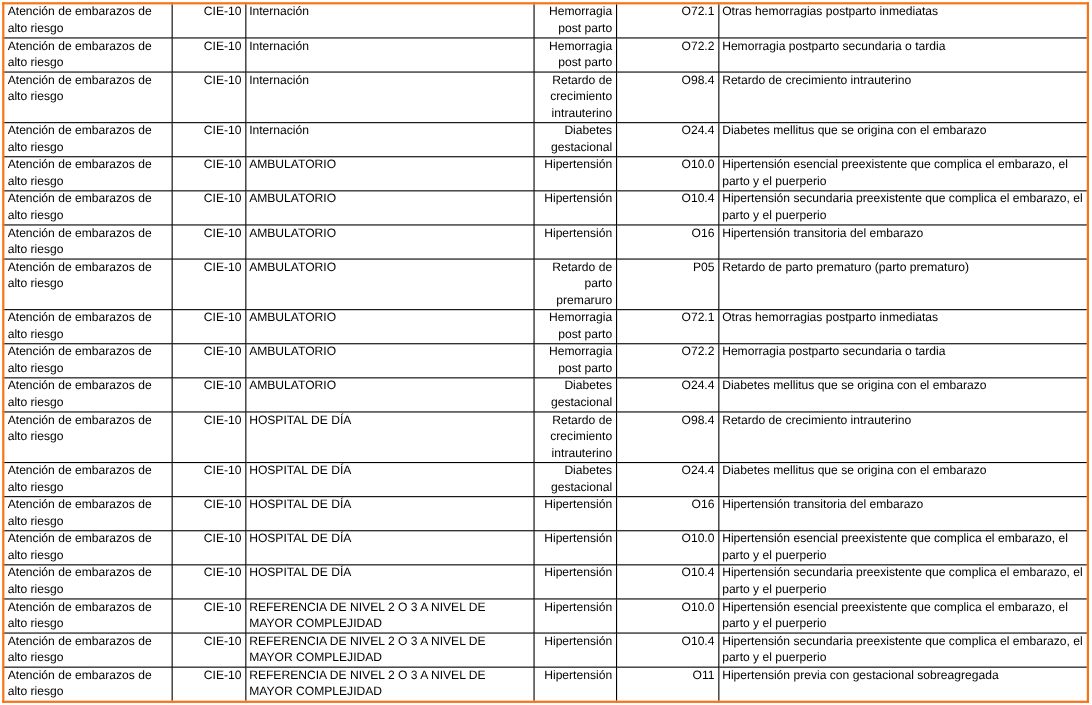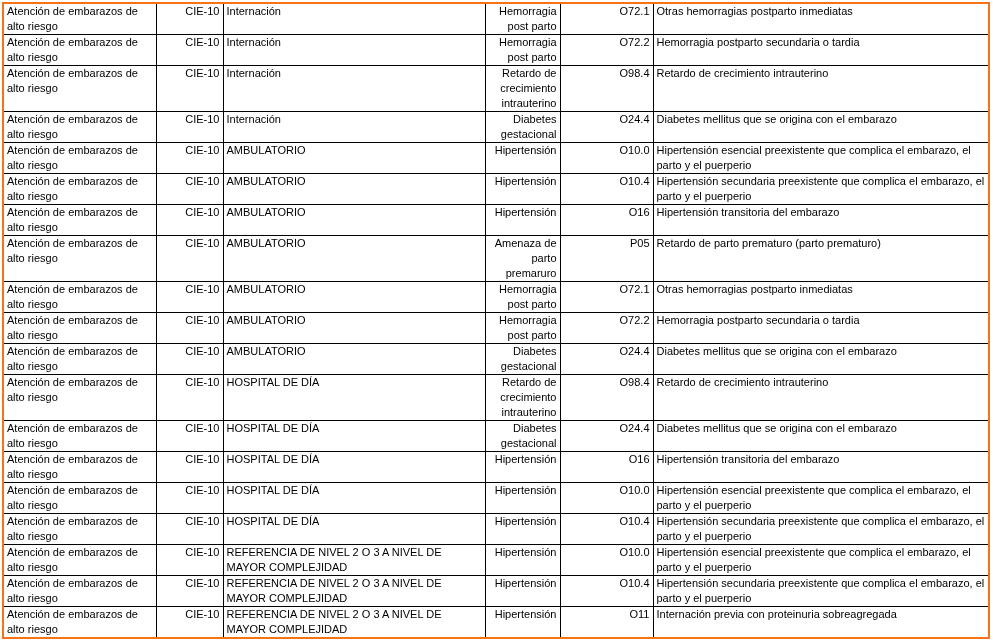--- a/index.html
+++ b/index.html
@@ -106,21 +106,21 @@
     <td class="c-left">AMBULATORIO</td>
     <td class="c-center">Hipertensión</td>
     <td class="c-center">O16</td>
     <td class="c-left">Hipertensión transitoria del embarazo</td>
   </tr>
 
   <tr>
     <td class="c-left">Atención de embarazos de alto riesgo</td>
     <td class="c-center">CIE-10</td>
     <td class="c-left">AMBULATORIO</td>
-    <td class="c-center">Amenaza de parto premaruro</td>
+    <td class="c-center">Retardo de parto premaruro</td>
     <td class="c-center">P05</td>
     <td class="c-left">Retardo de parto prematuro (parto prematuro)</td>
   </tr>
 
   <tr>
     <td class="c-left">Atención de embarazos de alto riesgo</td>
     <td class="c-center">CIE-10</td>
     <td class="c-left">AMBULATORIO</td>
     <td class="c-center">Hemorragia post parto</td>
     <td class="c-center">O72.1</td>
@@ -207,16 +207,16 @@
     <td class="c-center">O10.4</td>
     <td class="c-left">Hipertensión secundaria preexistente que complica el embarazo, el parto y el puerperio</td>
   </tr>
 
   <tr>
     <td class="c-left">Atención de embarazos de alto riesgo</td>
     <td class="c-center">CIE-10</td>
     <td class="c-left">REFERENCIA DE NIVEL 2 O 3 A NIVEL DE MAYOR COMPLEJIDAD</td>
     <td class="c-center">Hipertensión</td>
     <td class="c-center">O11</td>
-    <td class="c-left">Internación previa con proteinuria sobreagregada</td>
+    <td class="c-left">Hipertensión previa con gestacional sobreagregada</td>
   </tr>
 </tbody>
 </table>
 
 </body></html>

